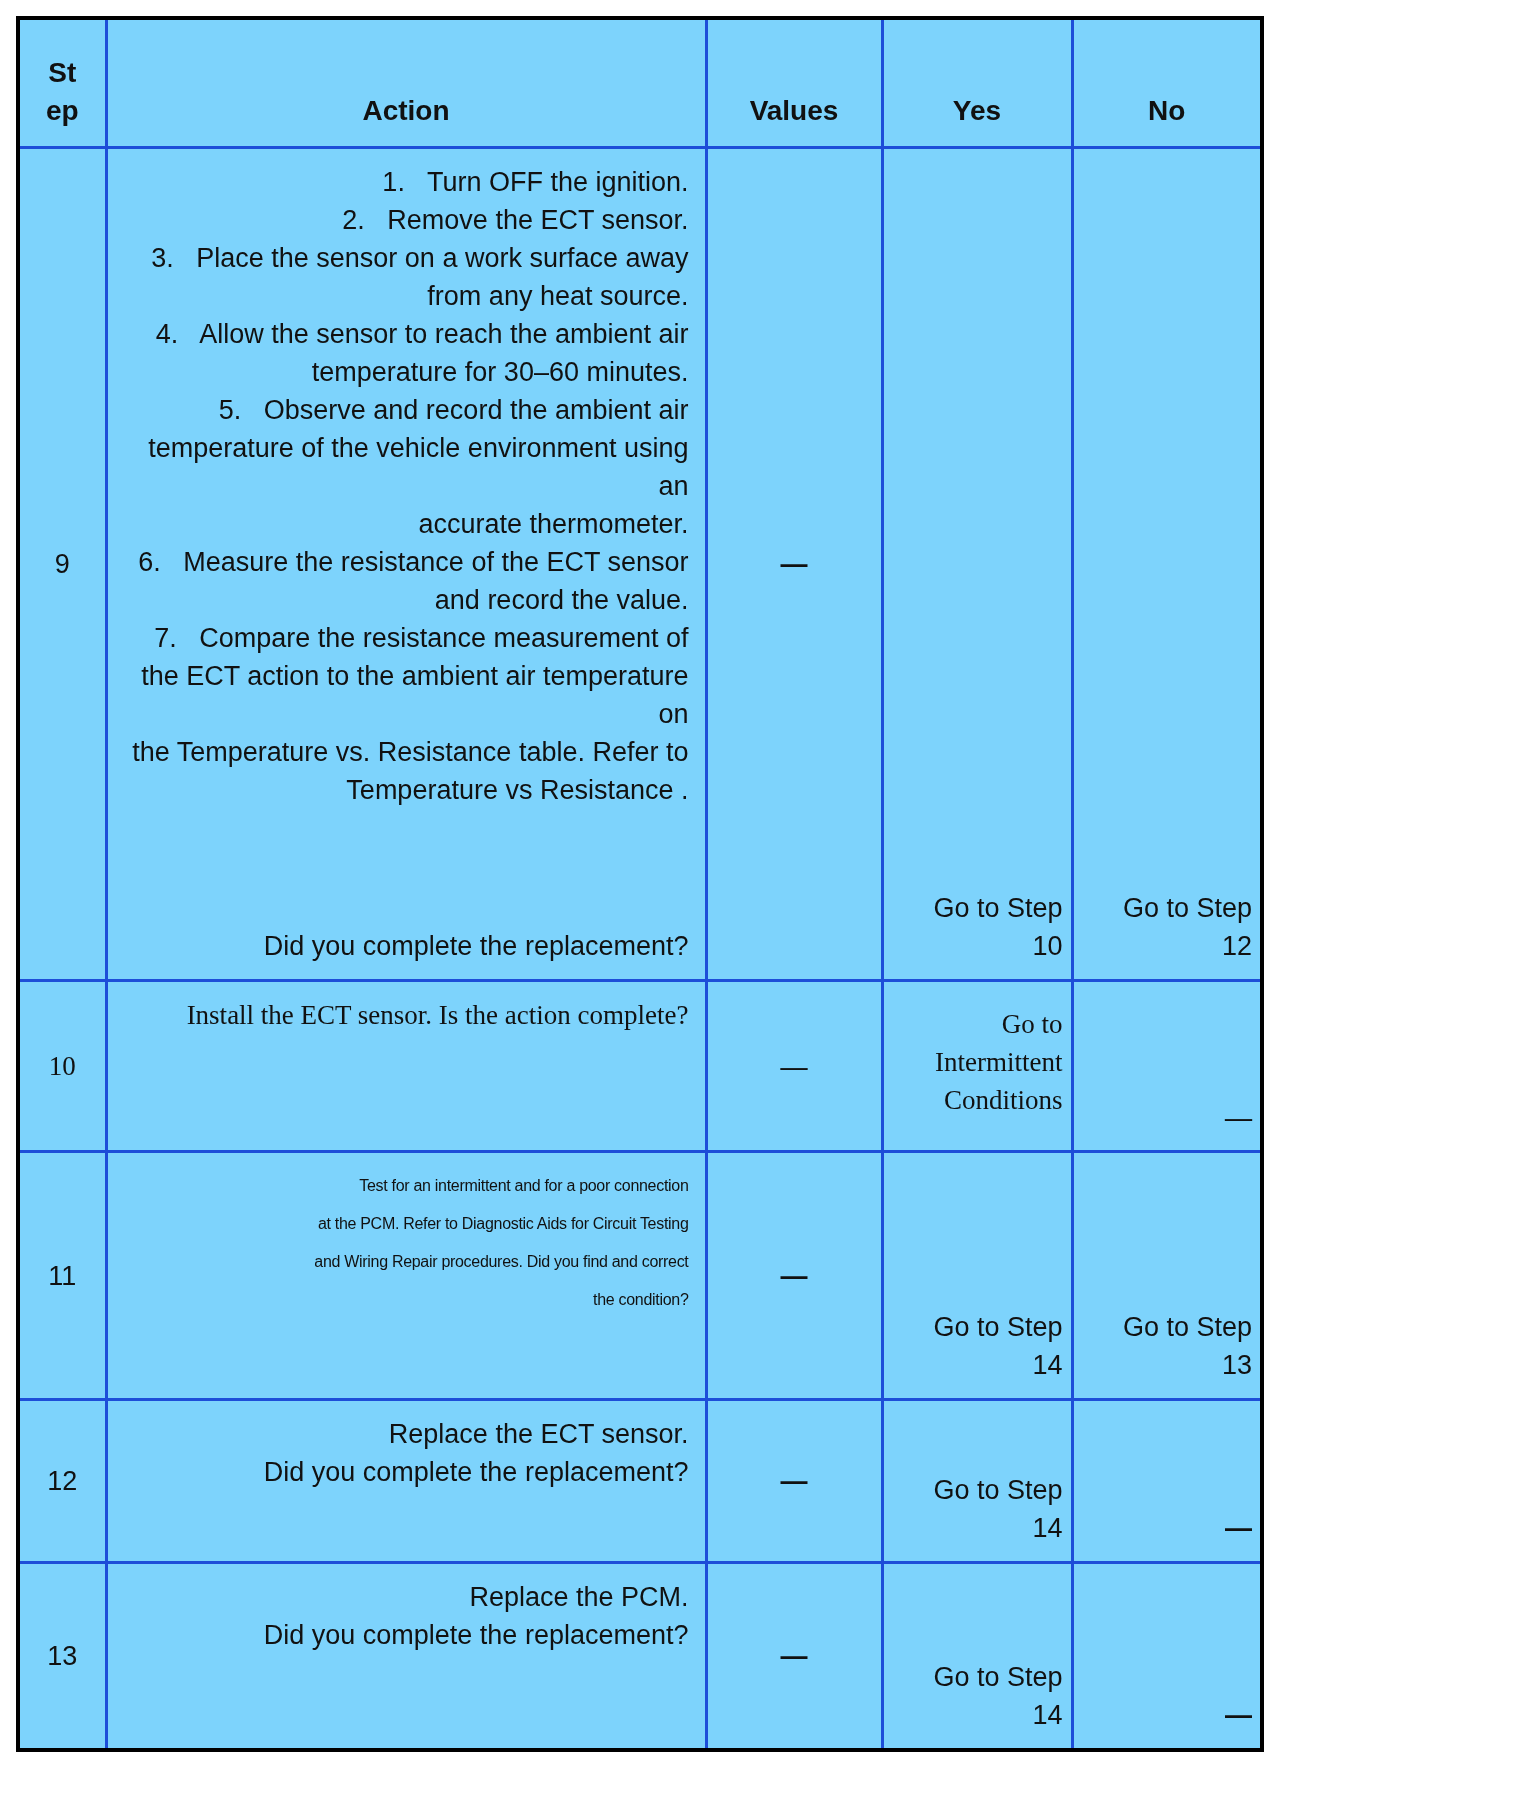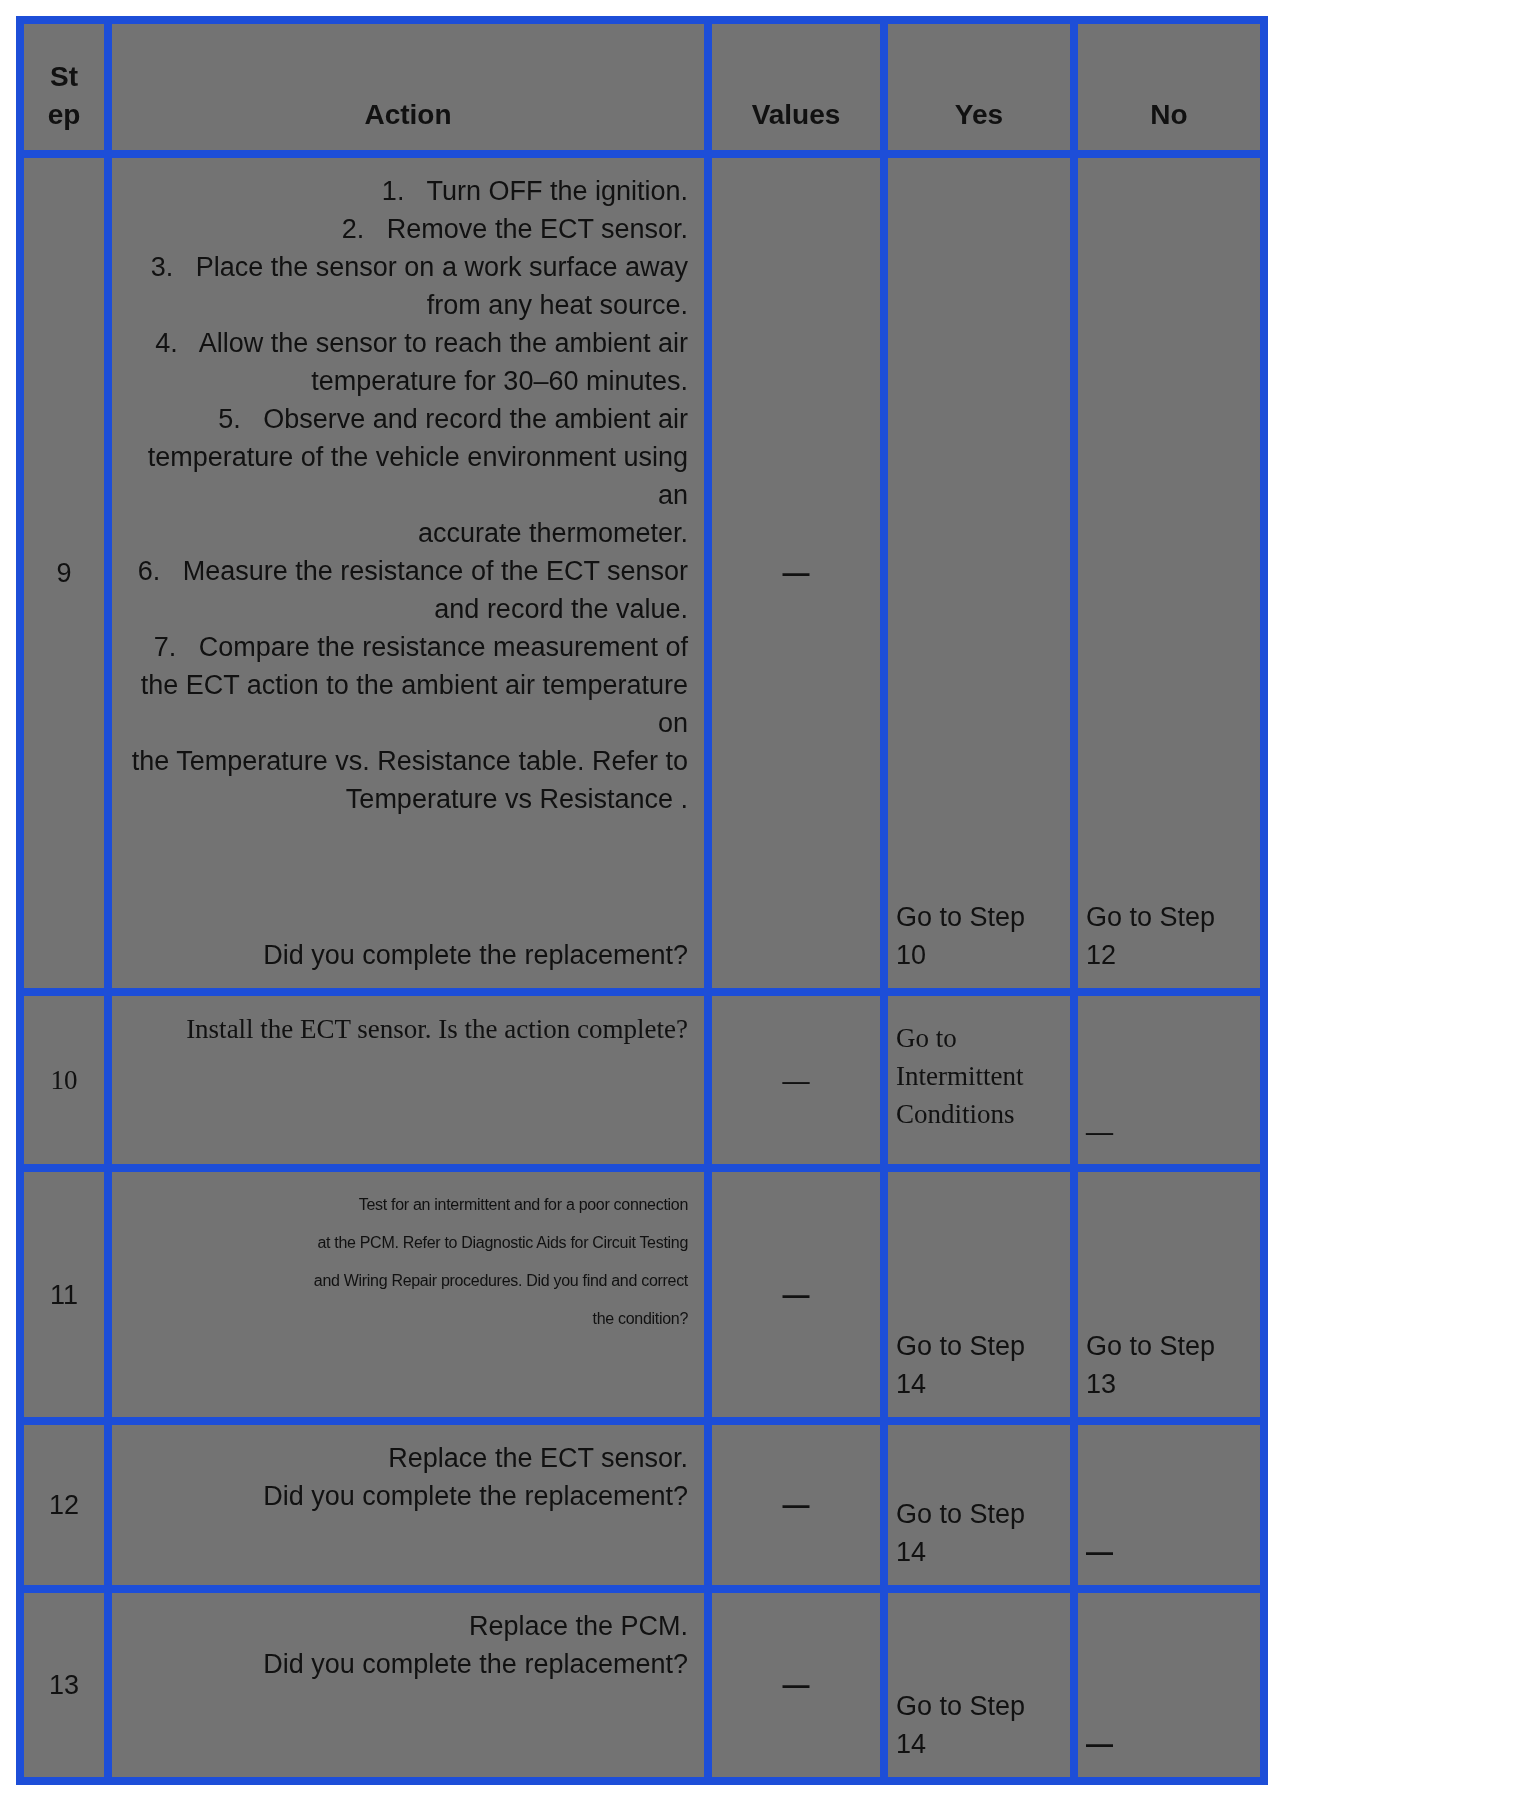--- a/index.html
+++ b/index.html
@@ -22,22 +22,22 @@
     top: 16px;
     border-collapse: collapse;
     table-layout: fixed;
     width: 1244px;
     border: 4px solid #000000;
     font-size: 27px;
     line-height: 38px;
   }
   table.diag-table th,
   table.diag-table td {
-    border: 8px solid #1d4ed8;
-    background: #737373;
+    border: 3px solid #1d4ed8;
+    background: #7dd3fc;
     overflow: hidden;
   }
   
   thead th {
     vertical-align: bottom;
     text-align: center;
     font-weight: bold;
     font-size: 28px;
     padding: 10px 8px 16px 8px;
     height: 100px;
@@ -54,21 +54,21 @@
     text-align: right;
     padding: 14px 16px 14px 16px;
   }
   td.values-cell {
     vertical-align: middle;
     text-align: center;
     padding: 6px;
     font-weight: bold;
   }
   td.yes-cell, td.no-cell {
-    text-align: left;
+    text-align: right;
     padding: 6px 8px 14px 8px;
   }
   .va-b { vertical-align: bottom; }
   .va-m { vertical-align: middle; }
   .line { white-space: pre-wrap; min-height: 38px; }
   .action-question { white-space: pre-wrap; }
   
   tr.r9  > td { height: 754px; }
   tr.r10 > td { height: 140px; font-family: Liberation Serif, serif; }
   tr.r11 > td { height: 217px; }

